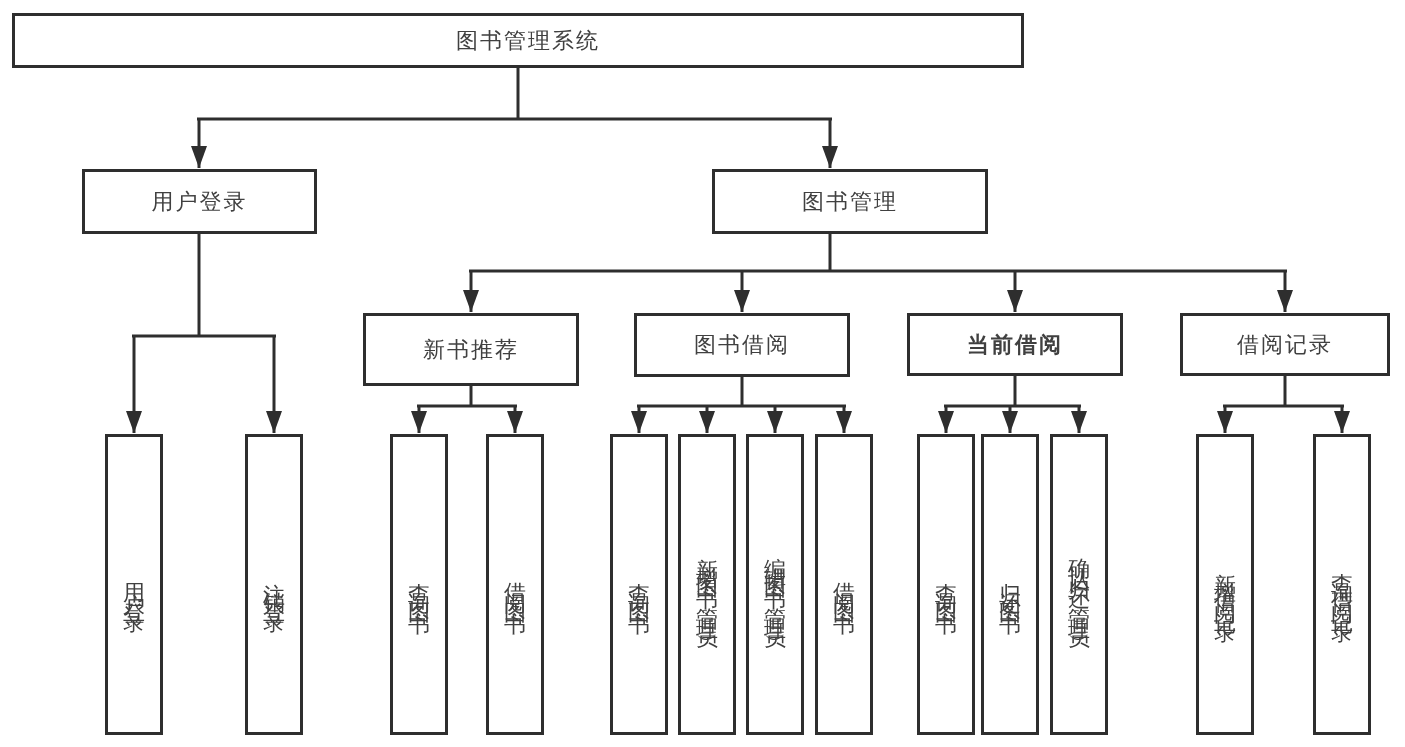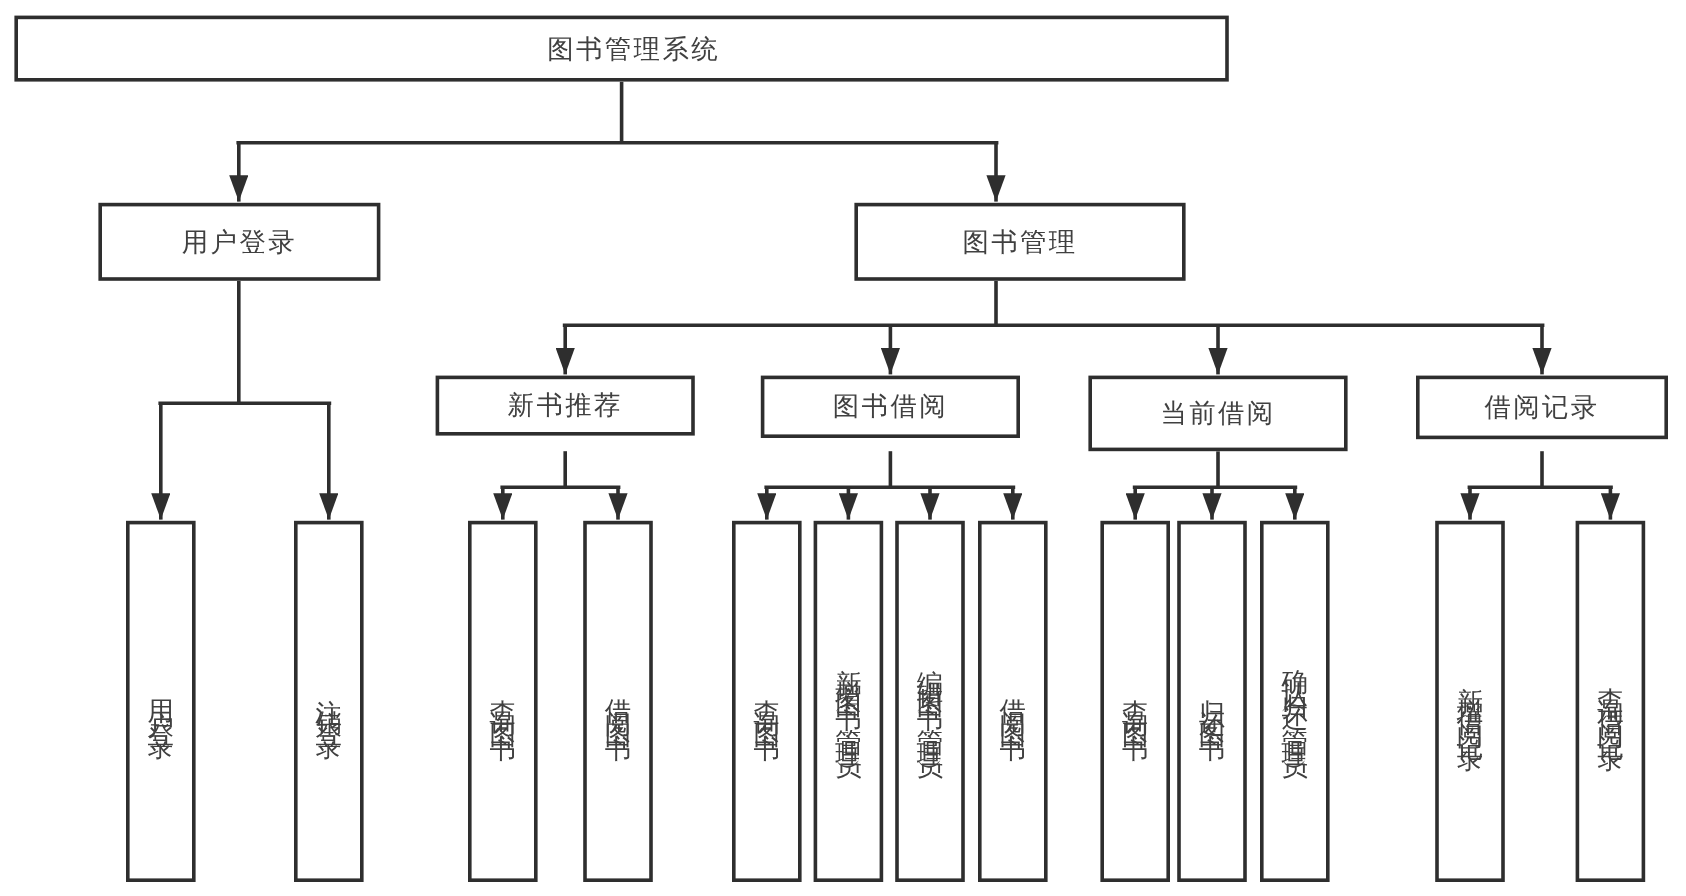--- a/index.html
+++ b/index.html
@@ -98,24 +98,24 @@
     <line x1="1223" y1="406" x2="1344" y2="406" stroke="#2e2e2e"></line>
     <line x1="1225" y1="405" x2="1225" y2="433" marker-end="url(#ah)" stroke="#2e2e2e"></line>
     <line x1="1342" y1="405" x2="1342" y2="433" marker-end="url(#ah)" stroke="#2e2e2e"></line>
   </svg>
 
   <div class="box" style="left:12px;top:13px;width:1012px;height:55px;padding-left:20px;">图书管理系统</div>
 
   <div class="box" style="left:82px;top:169px;width:235px;height:65px;">用户登录</div>
   <div class="box" style="left:712px;top:169px;width:276px;height:65px;">图书管理</div>
 
-  <div class="box" style="left:363px;top:313px;width:216px;height:50px;">新书推荐</div>
-  <div class="box" style="left:634px;top:313px;width:216px;height:52px;">图书借阅</div>
-  <div class="box" style="left:907px;top:313px;width:216px;height:63px;">当前借阅</div>
-  <div class="box" style="left:1180px;top:313px;width:210px;height:53px;">借阅记录</div>
+  <div class="box" style="left:363px;top:313px;width:216px;height:73px;">新书推荐</div>
+  <div class="box" style="left:634px;top:313px;width:216px;height:64px;">图书借阅</div>
+  <div class="box" style="left:907px;top:313px;width:216px;height:63px;font-weight:bold;">当前借阅</div>
+  <div class="box" style="left:1180px;top:313px;width:210px;height:63px;">借阅记录</div>
 
   <div class="box vbox" style="left:105px;top:434px;width:58px;height:301px;">
     <span class="vtext">用户登录</span>
   </div>
   <div class="box vbox" style="left:245px;top:434px;width:58px;height:301px;">
     <span class="vtext">注销登录</span>
   </div>
 
   <div class="box vbox" style="left:390px;top:434px;width:58px;height:301px;">
     <span class="vtext">查询图书</span>

